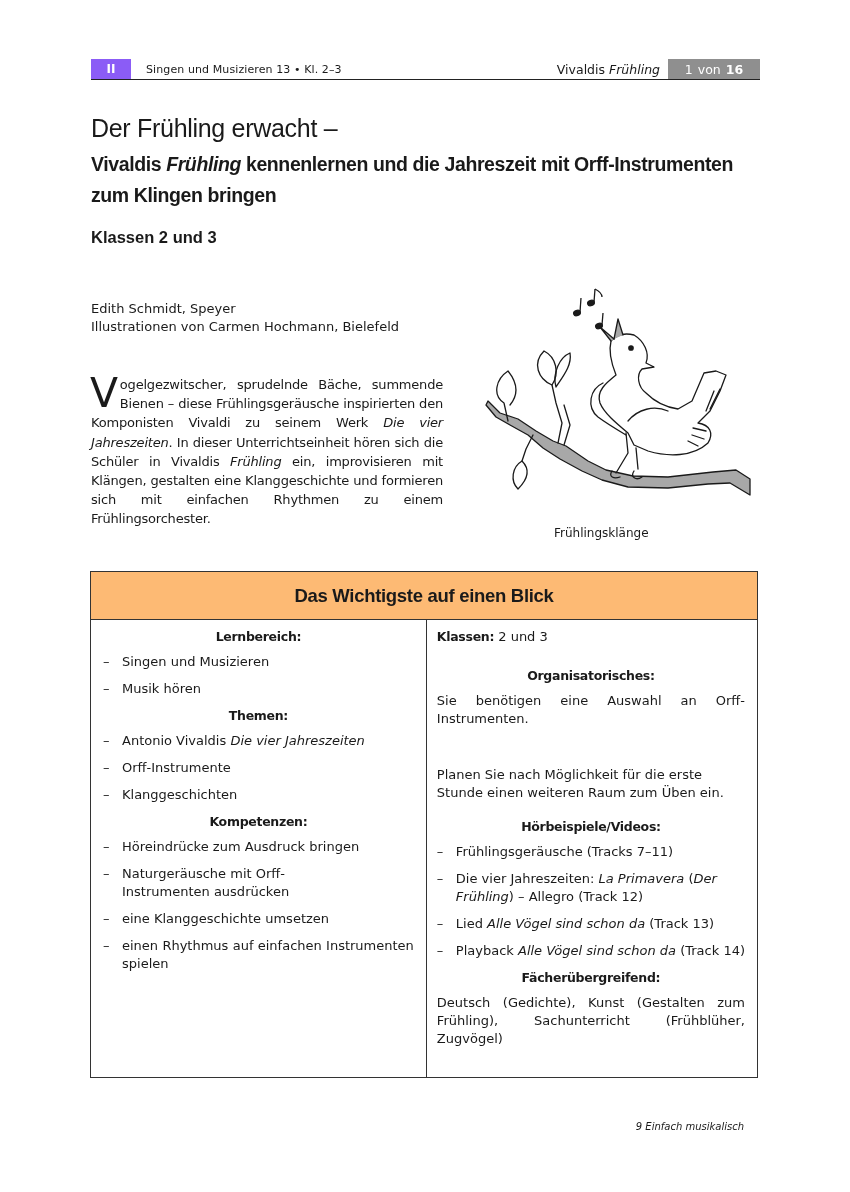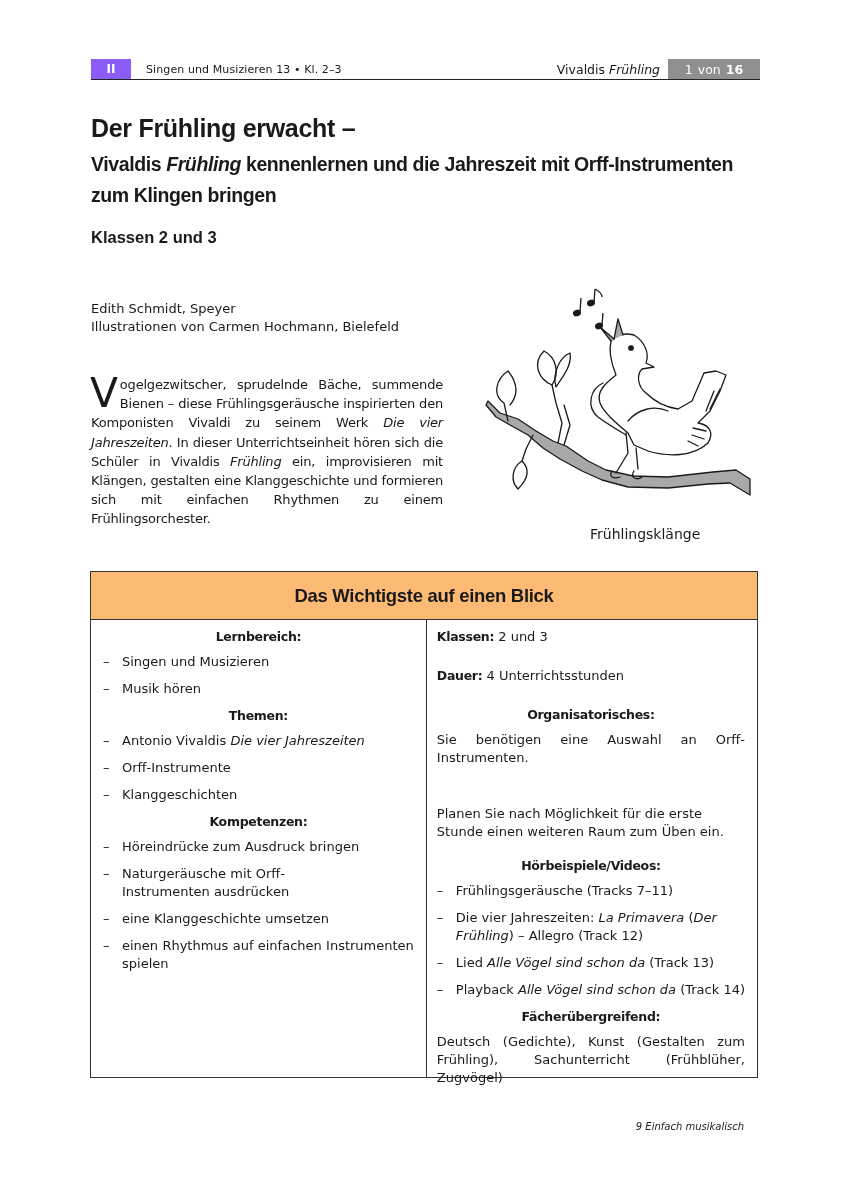--- a/index.html
+++ b/index.html
@@ -13,37 +13,37 @@
                     font-size: 12px; display: flex; align-items: center; justify-content: center; }
     .hdr-series { margin-left: 15px; font-size: 11px; display: flex; align-items: center;
                   font-family: "DejaVu Sans", sans-serif; letter-spacing: 0.1px; }
     .hdr-spacer { flex: 1; }
     .hdr-topic { font-size: 12.5px; display: flex; align-items: center; margin-right: 8px; }
     .hdr-page { width: 92px; background: #8f8f8f; color: #fff; font-size: 12.5px;
                 display: flex; align-items: center; justify-content: center; gap: 5px; }
     .hdr-page b { font-weight: bold; }
 
     
-    .title-main { position: absolute; left: 91px; top: 114px; font-size: 25px; font-weight: bold;
+    .title-main { position: absolute; left: 91px; top: 114px; font-size: 25px; font-weight: normal;
                   font-family: "Liberation Sans", sans-serif; letter-spacing: -0.3px; margin: 0; }
     .title-sub { position: absolute; left: 91px; top: 149px; width: 680px; font-size: 19.5px; font-weight: bold;
                  font-family: "Liberation Sans", sans-serif; line-height: 31px; letter-spacing: -0.4px; margin: 0; }
     .grades { position: absolute; left: 91px; top: 228px; font-size: 16.5px; font-weight: bold;
               font-family: "Liberation Sans", sans-serif; margin: 0; }
 
     .authors { position: absolute; left: 91px; top: 300px; font-size: 13px; line-height: 18px;
                font-family: "DejaVu Sans", sans-serif; }
 
     .intro { position: absolute; left: 91px; top: 375px; width: 352px; font-size: 13px; line-height: 19.2px;
              text-align: justify; font-family: "DejaVu Sans", sans-serif; letter-spacing: -0.2px; margin: 0; }
     .dropcap { float: left; font-size: 41px; line-height: 34px; margin: 1px 2px 0 -1px;
                font-family: "DejaVu Sans", sans-serif; font-weight: normal; }
 
     .illustration { position: absolute; left: 478px; top: 283px; width: 280px; height: 215px; }
-    .caption { position: absolute; left: 590px; top: 526px; font-size: 14px; font-family: "DejaVu Sans", sans-serif; }
+    .caption { position: absolute; left: 554px; top: 526px; font-size: 12px; font-family: "DejaVu Sans", sans-serif; }
 
     
     .infobox { position: absolute; left: 90px; top: 571px; width: 668px; height: 507px;
                border: 1.2px solid #333; box-sizing: border-box; }
     .infobox-head { height: 47px; background: #fdba74; border-bottom: 1.2px solid #333;
                     display: flex; align-items: center; justify-content: center;
                     font-family: "Liberation Sans", sans-serif; font-weight: bold; font-size: 18.5px;
                     letter-spacing: -0.3px; }
     .infobox-cols { display: flex; height: calc(100% - 48px); }
     .col { box-sizing: border-box; padding: 8px 12px 0 12px; font-size: 13px; line-height: 18px;
@@ -161,21 +161,20 @@
       <div class="sec-label">Kompetenzen:</div>
       <ul class="dash">
         <li>Höreindrücke zum Ausdruck bringen</li>
         <li style="padding-right:50px;">Naturgeräusche mit Orff-Instrumenten ausdrücken</li>
         <li>eine Klanggeschichte umsetzen</li>
         <li style="text-align:justify;">einen Rhythmus auf einfachen Instrumenten spielen</li>
       </ul>
     </div>
     <div class="col col-right">
       <div class="kv"><b>Klassen:</b><span> 2 und 3</span></div>
-      <div class="kv"><b>Dauer:</b><span> 4 Unterrichtsstunden</span></div>
       <div class="sec-label">Organisatorisches:</div>
       <p class="para justify">Sie benötigen eine Auswahl an Orff-Instrumenten.</p>
       <p class="para" style="margin-bottom:16px; padding-right:8px;margin-top:38px;">Planen Sie nach Möglichkeit für die erste Stunde einen weiteren Raum zum Üben ein.</p>
       <div class="sec-label">Hörbeispiele/Videos:</div>
       <ul class="dash">
         <li>Frühlingsgeräusche (Tracks 7–11)</li>
         <li style="padding-right:20px;"><span>Die vier Jahreszeiten: </span><i>La Primavera</i><span> (</span><i>Der Frühling</i><span>) – Allegro (Track 12)</span></li>
         <li><span>Lied </span><i>Alle Vögel sind schon da</i><span> (Track 13)</span></li>
         <li style="white-space:nowrap;"><span>Playback </span><i>Alle Vögel sind schon da</i><span> (Track 14)</span></li>
       </ul>

